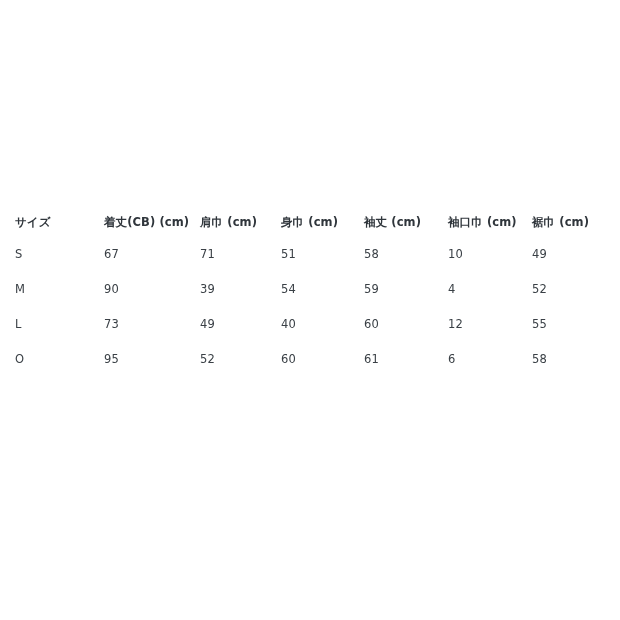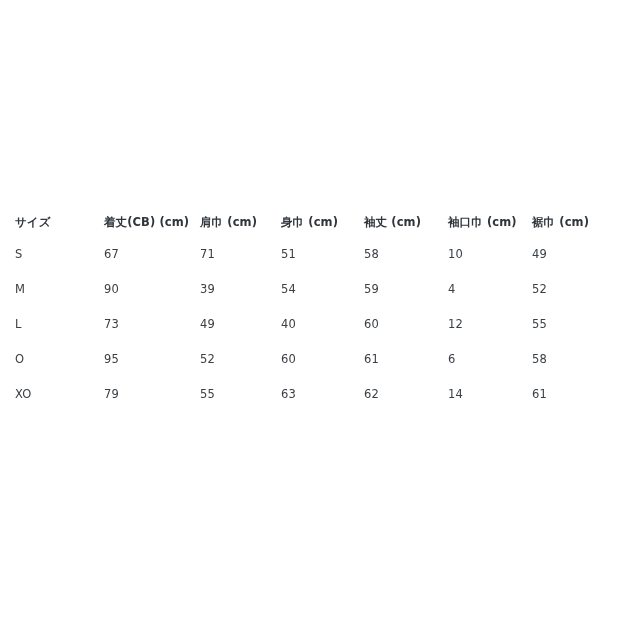--- a/index.html
+++ b/index.html
@@ -125,26 +125,17 @@
         </tr>
         <tr>
           <td>O</td>
           <td>95</td>
           <td>52</td>
           <td>60</td>
           <td>61</td>
           <td>6</td>
           <td>58</td>
         </tr>
-        <tr>
-          <td>XO</td>
-          <td>79</td>
-          <td>55</td>
-          <td>63</td>
-          <td>62</td>
-          <td>14</td>
-          <td>61</td>
-        </tr>
       </tbody>
     </table>
   </div>
 
 </div>
 
 </body></html>

